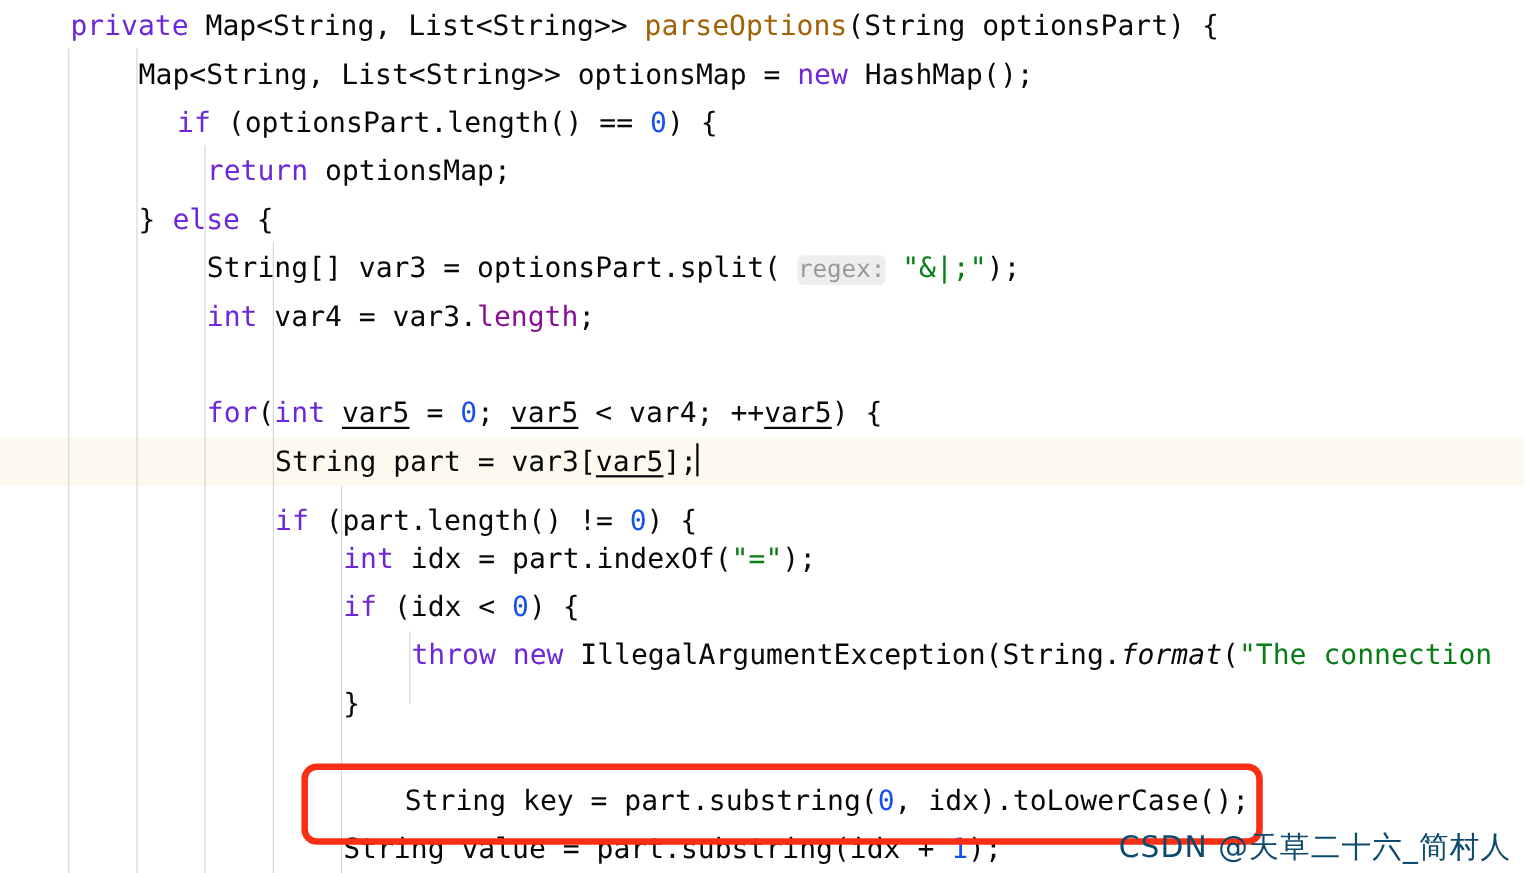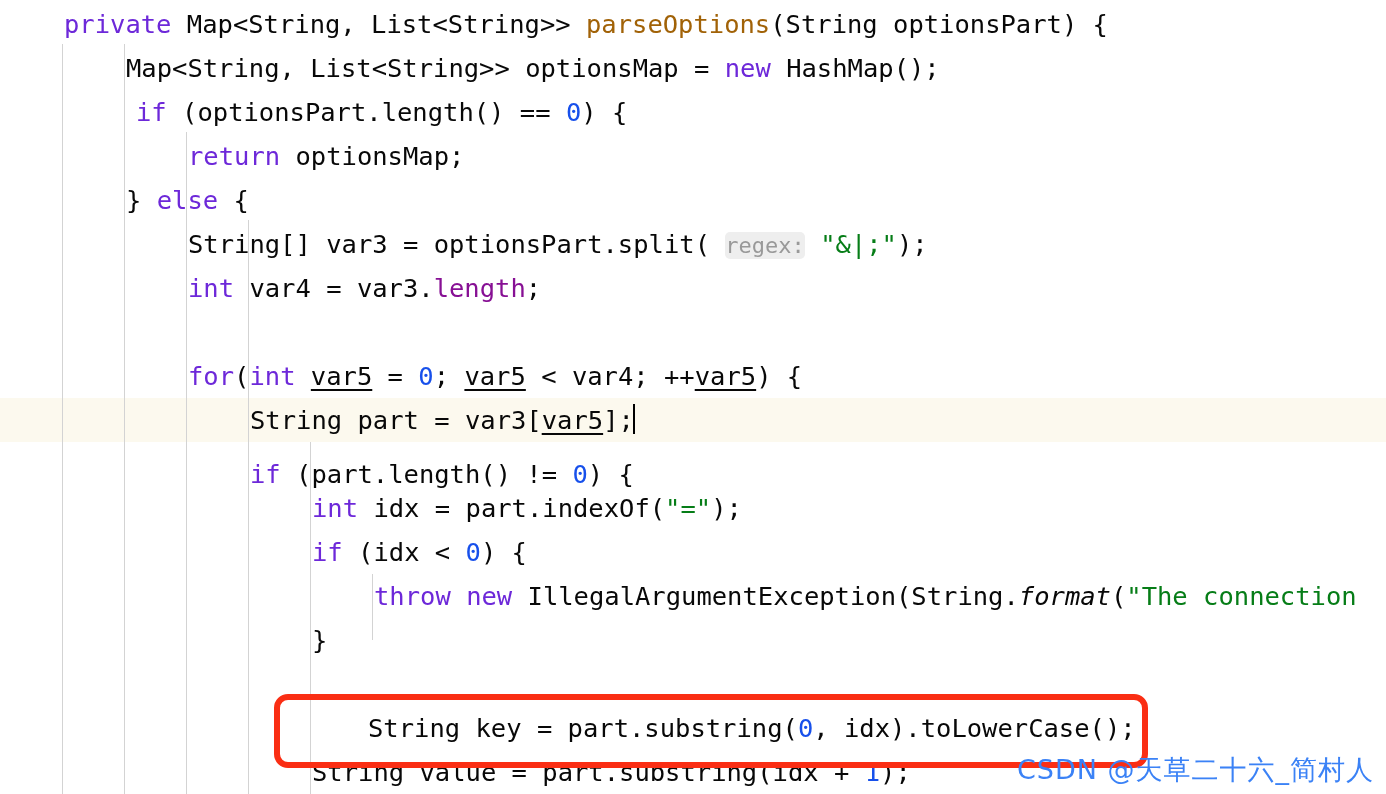--- a/index.html
+++ b/index.html
@@ -105,21 +105,21 @@
     pointer-events: none;
     background: transparent;
   }
 
   
   #watermark {
     position: absolute;
     right: 12px;
     bottom: 6px;
     z-index: 5;
-    color: #3b82f6;
+    color: #0c4a6e;
     font-size: 27px;
     font-family: "DejaVu Sans", "Liberation Sans", sans-serif;
     white-space: nowrap;
     letter-spacing: 1px;
   }
 </style>
 </head>
 <body>
 
 <div id="editor">
@@ -134,21 +134,21 @@
     <div class="iguide" style="left:310px; top:442px; height:352px;"></div>
     <div class="iguide" style="left:372px; top:574px; height:66px;"></div>
   </div>
 
   <div class="code-layer">
 
     <div class="line" style="top:2px; left:64px;"><span class="kw">private</span> Map&lt;String, List&lt;String&gt;&gt; <span class="mth">parseOptions</span>(String optionsPart) {</div>
 
     <div class="line" style="top:46px; left:126px;">Map&lt;String, List&lt;String&gt;&gt; optionsMap = <span class="kw">new</span> HashMap();</div>
 
-    <div class="line" style="top:90px; left:112px;padding-left:24px;"><span class="kw">if</span> (optionsPart.length() == <span class="num">0</span>) {</div>
+    <div class="line" style="top:90px; left:137px;padding-left:24px;"><span class="kw">if</span> (optionsPart.length() == <span class="num">0</span>) {</div>
 
     <div class="line" style="top:134px; left:188px;"><span class="kw">return</span> optionsMap;</div>
 
     <div class="line" style="top:178px; left:126px;">} <span class="kw">else</span> {</div>
 
     <div class="line" style="top:222px; left:188px;">String[] var3 = optionsPart.split( <span class="phint">regex:</span> <span class="str">"&amp;|;"</span>);</div>
 
     <div class="line" style="top:266px; left:188px;"><span class="kw">int</span> var4 = var3.<span class="fld">length</span>;</div>
 
     <div class="line" style="top:310px; left:188px;"> </div>

